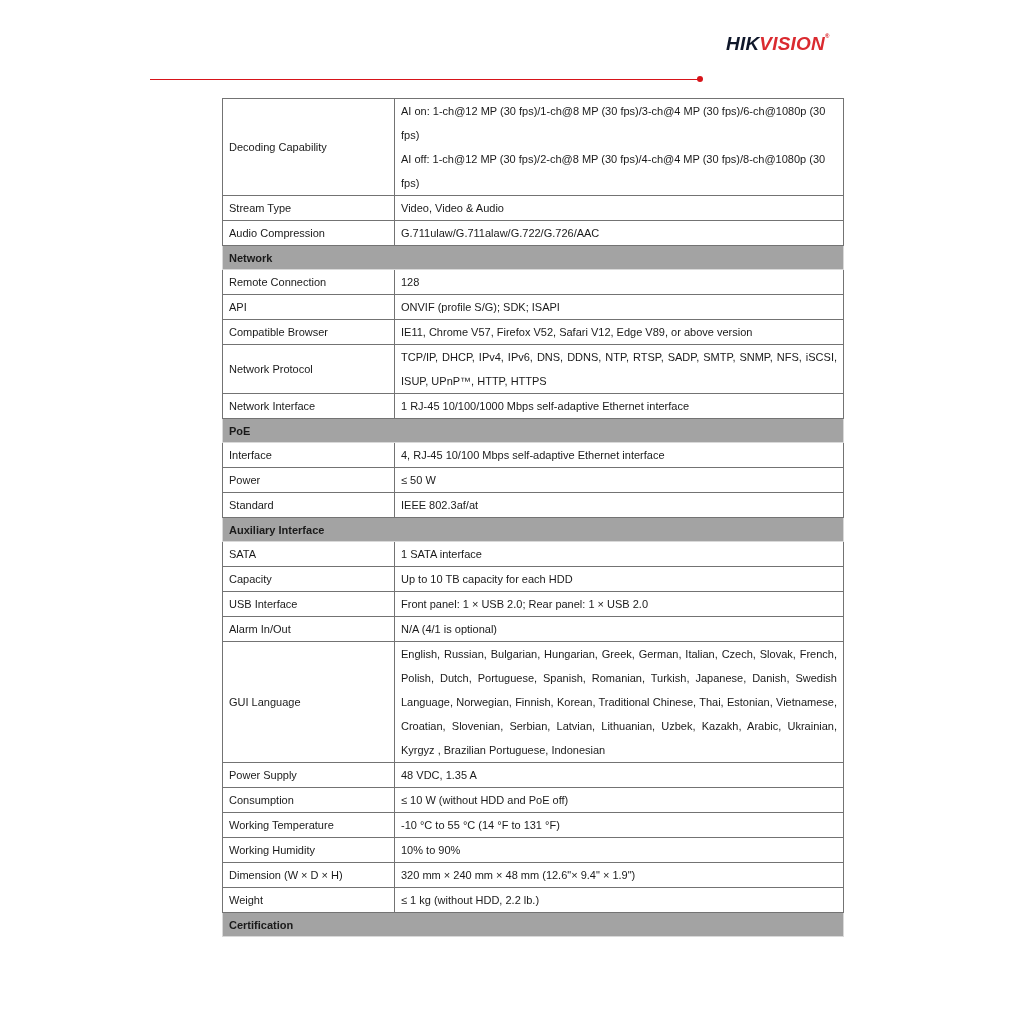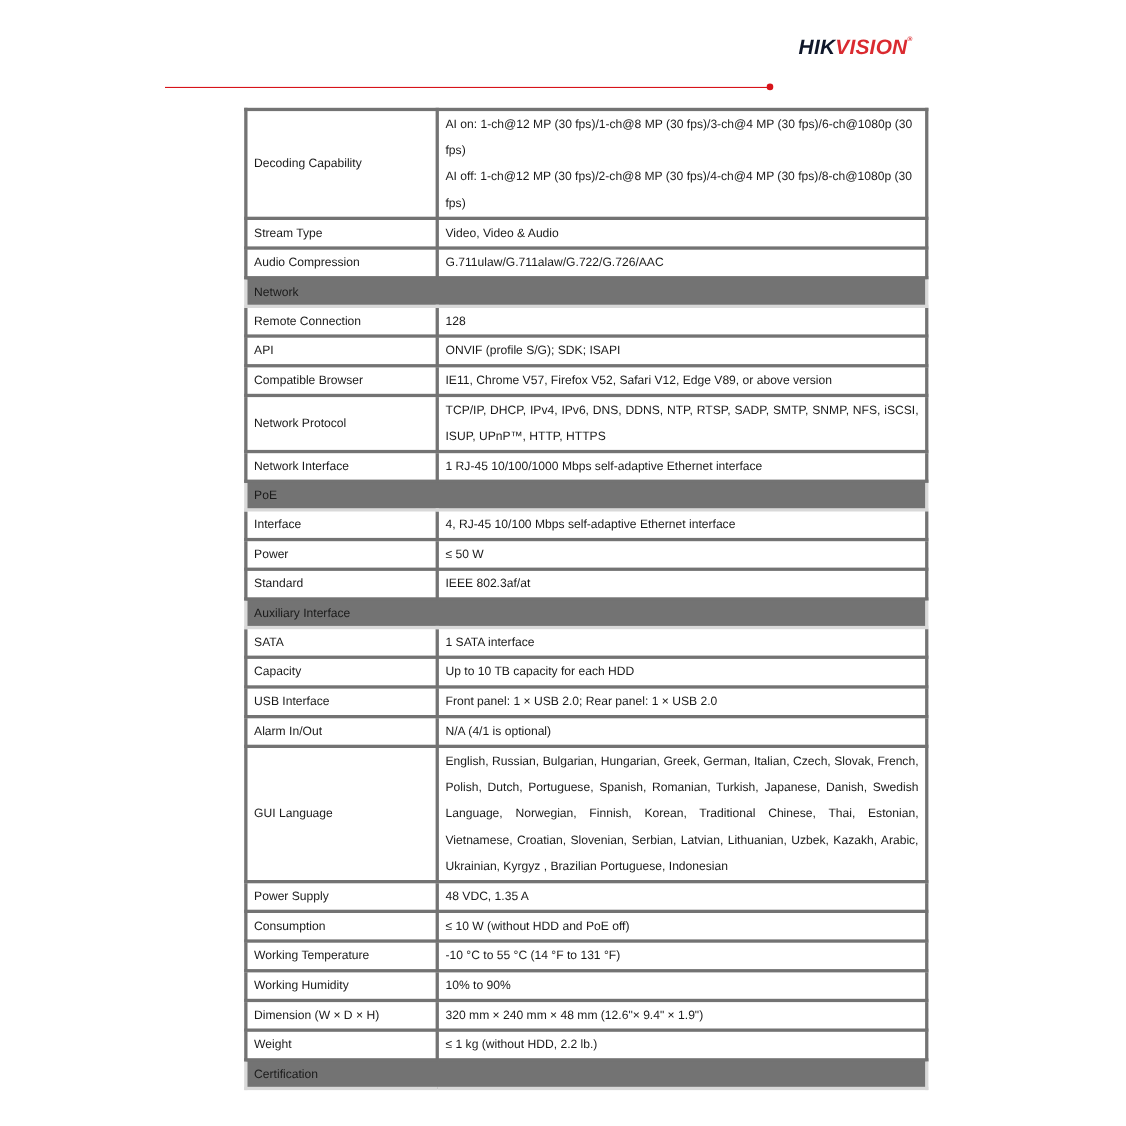--- a/index.html
+++ b/index.html
@@ -7,25 +7,25 @@
          font-family:"Liberation Sans", sans-serif; color:#1a1a1a; }
   .logo { position:absolute; left:726px; top:33px; font-family:"Liberation Sans", sans-serif;
           font-size:19px; font-weight:bold; font-style:italic; letter-spacing:0.2px; }
   .logo .hik { color:#0f172a; }
   .logo .vis { color:#d7141a; opacity:0.9; }
   .logo .reg { font-size:6px; vertical-align:top; color:#d7141a; font-style:normal; }
   .rule { position:absolute; left:150px; top:79px; width:548px; height:1px; background:#d7141a; }
   .rule-dot { position:absolute; left:697px; top:76px; width:6px; height:6px; border-radius:50%; background:#d7141a; }
   table.spec { position:absolute; left:222px; top:98px; width:622px; border-collapse:collapse;
                font-size:11px; }
-  table.spec td { border:3px solid #737373; padding:0 6px; vertical-align:middle; }
+  table.spec td { border:1px solid #737373; padding:0 6px; vertical-align:middle; }
   table.spec td.k { width:159px; }
   table.spec td.v { line-height:24px; }
   table.spec tr.row td { height:23px; }
-  table.spec tr.sec td { background:#737373; font-weight:normal; height:23px; border-color:#d9d9d9; }
+  table.spec tr.sec td { background:#a3a3a3; font-weight:bold; height:23px; border-color:#d9d9d9; }
   .v.just { text-align:justify; }
   .p { display:block; }
 </style>
 </head>
 <body>
 
 <div class="logo">
   <span class="hik">HIK</span><span class="vis">VISION</span><span class="reg">®</span>
 </div>
 <div class="rule"></div>

